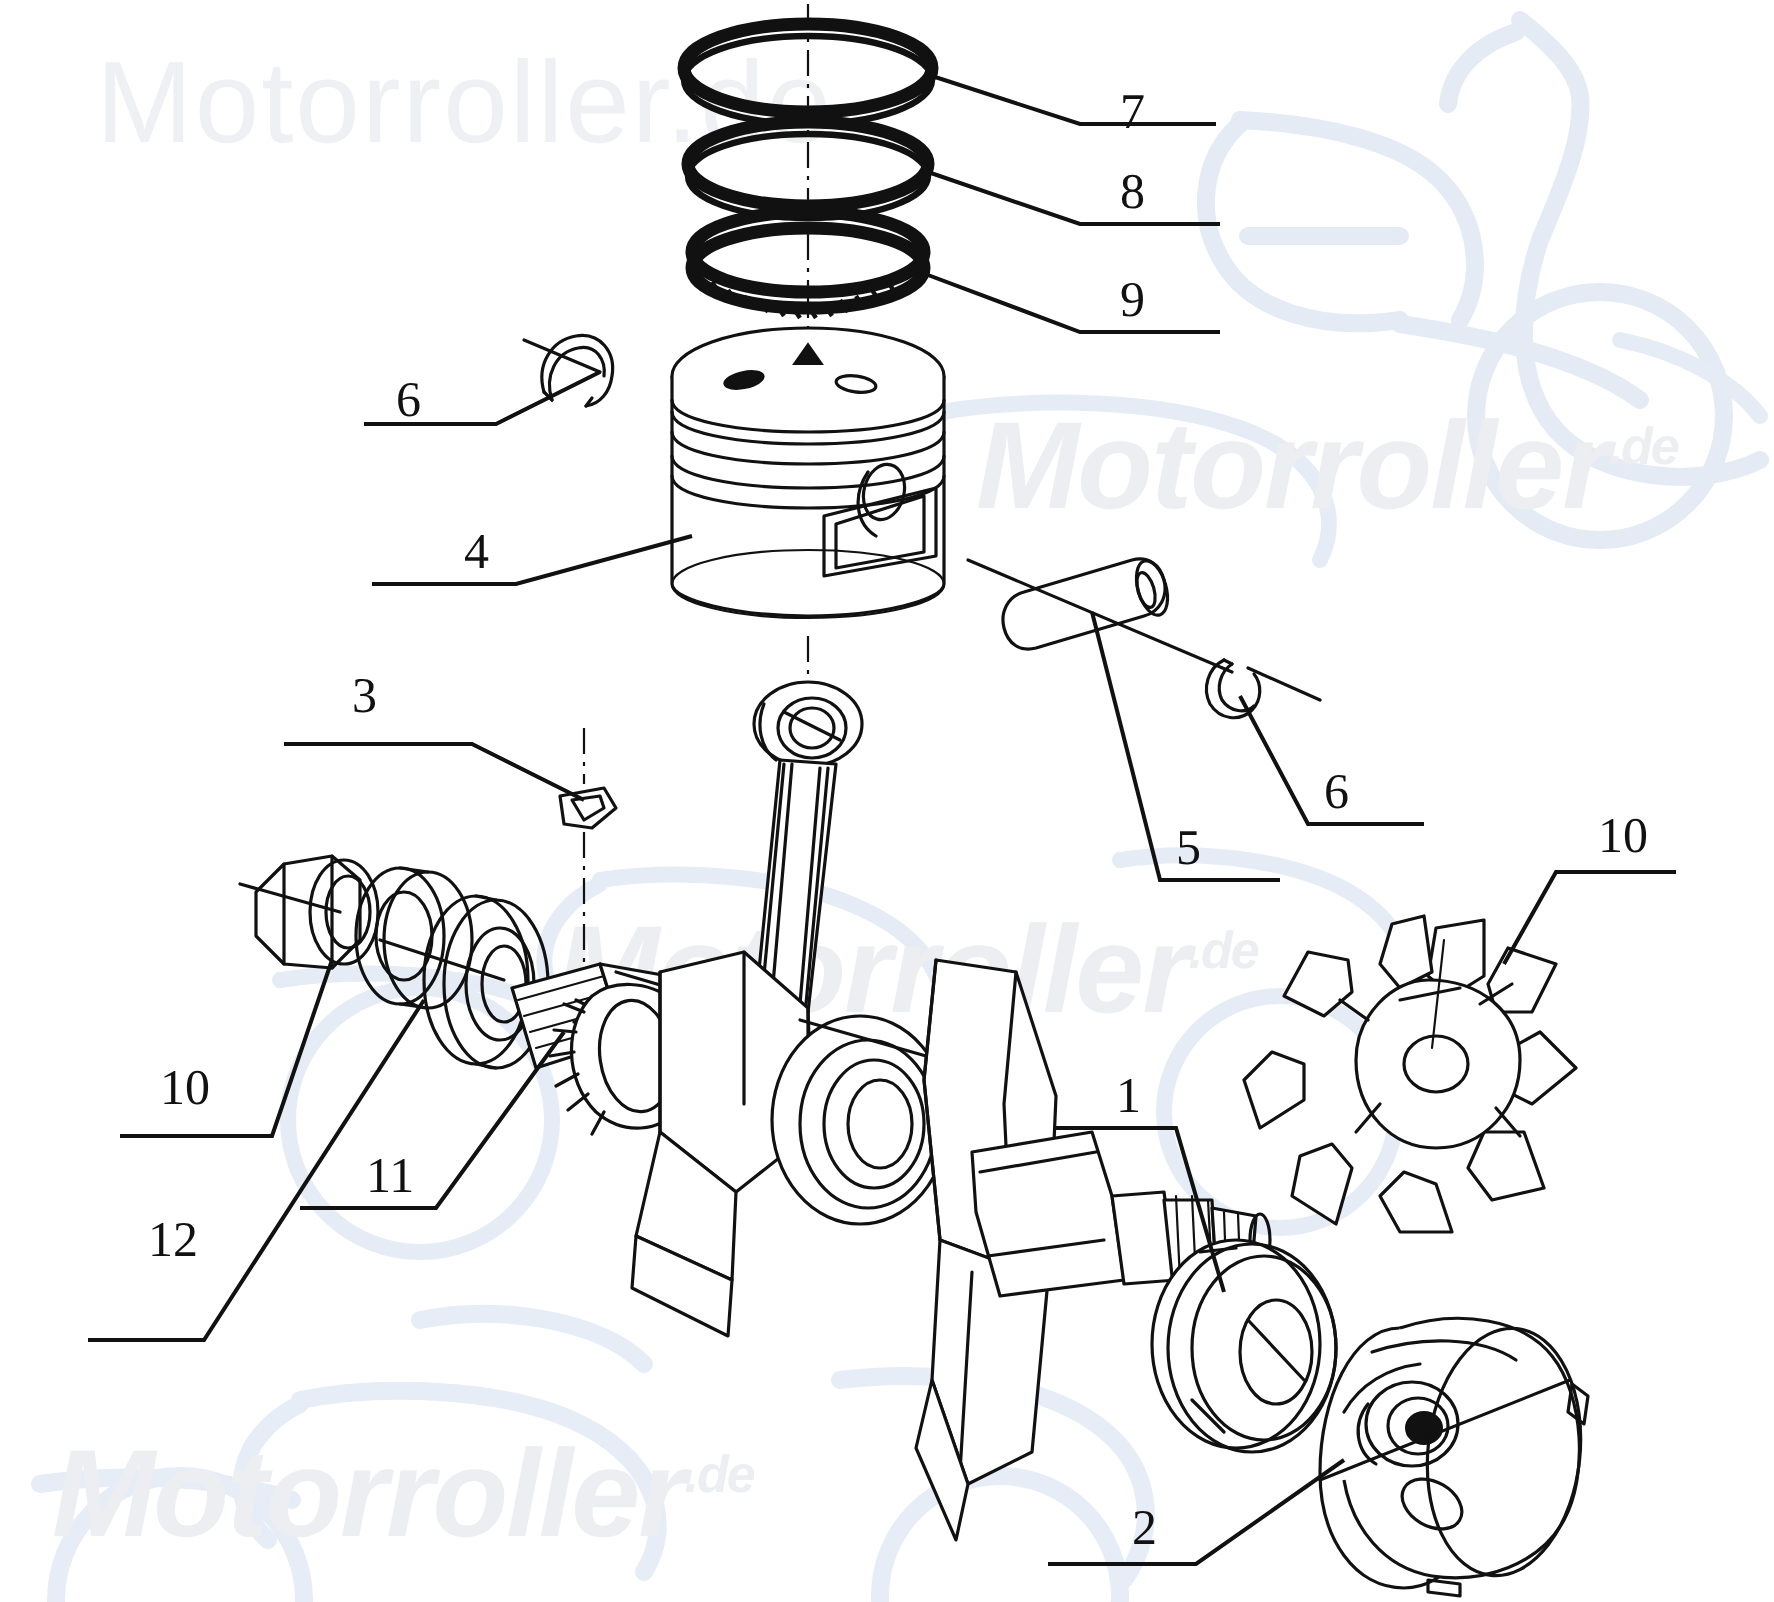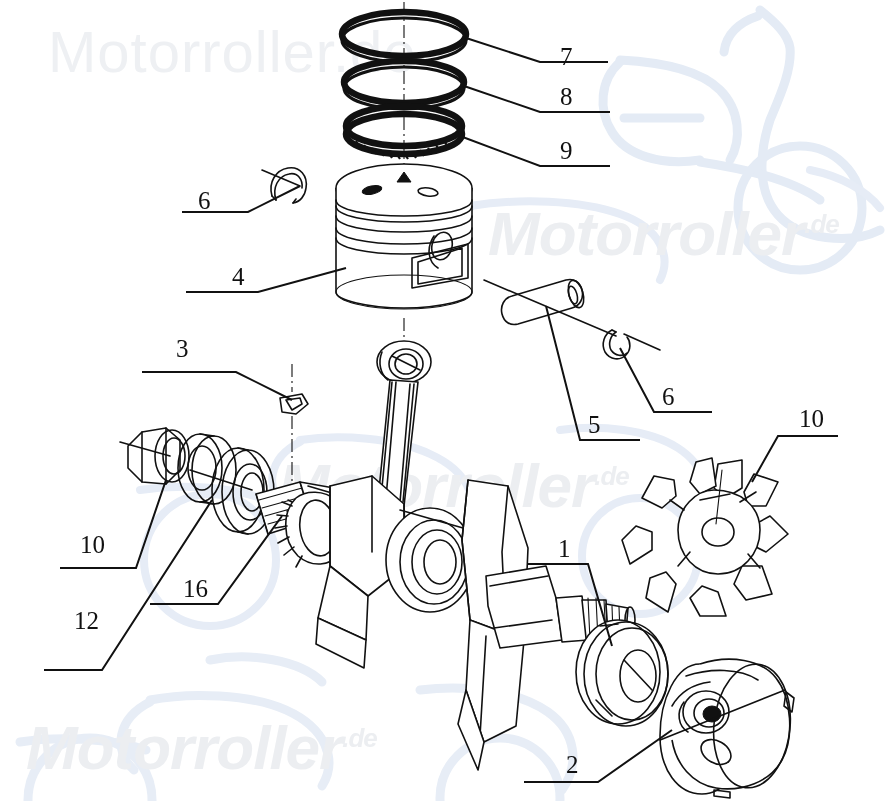--- a/index.html
+++ b/index.html
@@ -373,17 +373,17 @@
   <div class="lbl" style="left:560px;top:84px;z-index:3">8</div>
   <div class="lbl" style="left:560px;top:138px;z-index:3">9</div>
   <div class="lbl" style="left:198px;top:188px;z-index:3">6</div>
   <div class="lbl" style="left:232px;top:264px;z-index:3">4</div>
   <div class="lbl" style="left:588px;top:412px;z-index:3">5</div>
   <div class="lbl" style="left:662px;top:384px;z-index:3">6</div>
   <div class="lbl" style="left:799px;top:406px;z-index:3">10</div>
   <div class="lbl" style="left:176px;top:336px;z-index:3">3</div>
   <div class="lbl" style="left:558px;top:536px;z-index:3">1</div>
   <div class="lbl" style="left:80px;top:532px;z-index:3">10</div>
-  <div class="lbl" style="left:183px;top:576px;z-index:3">16</div>
+  <div class="lbl" style="left:183px;top:576px;z-index:3">11</div>
   <div class="lbl" style="left:74px;top:608px;z-index:3">12</div>
   <div class="lbl" style="left:566px;top:752px;z-index:3">2</div>
 
 </div>
 
 </body></html>

